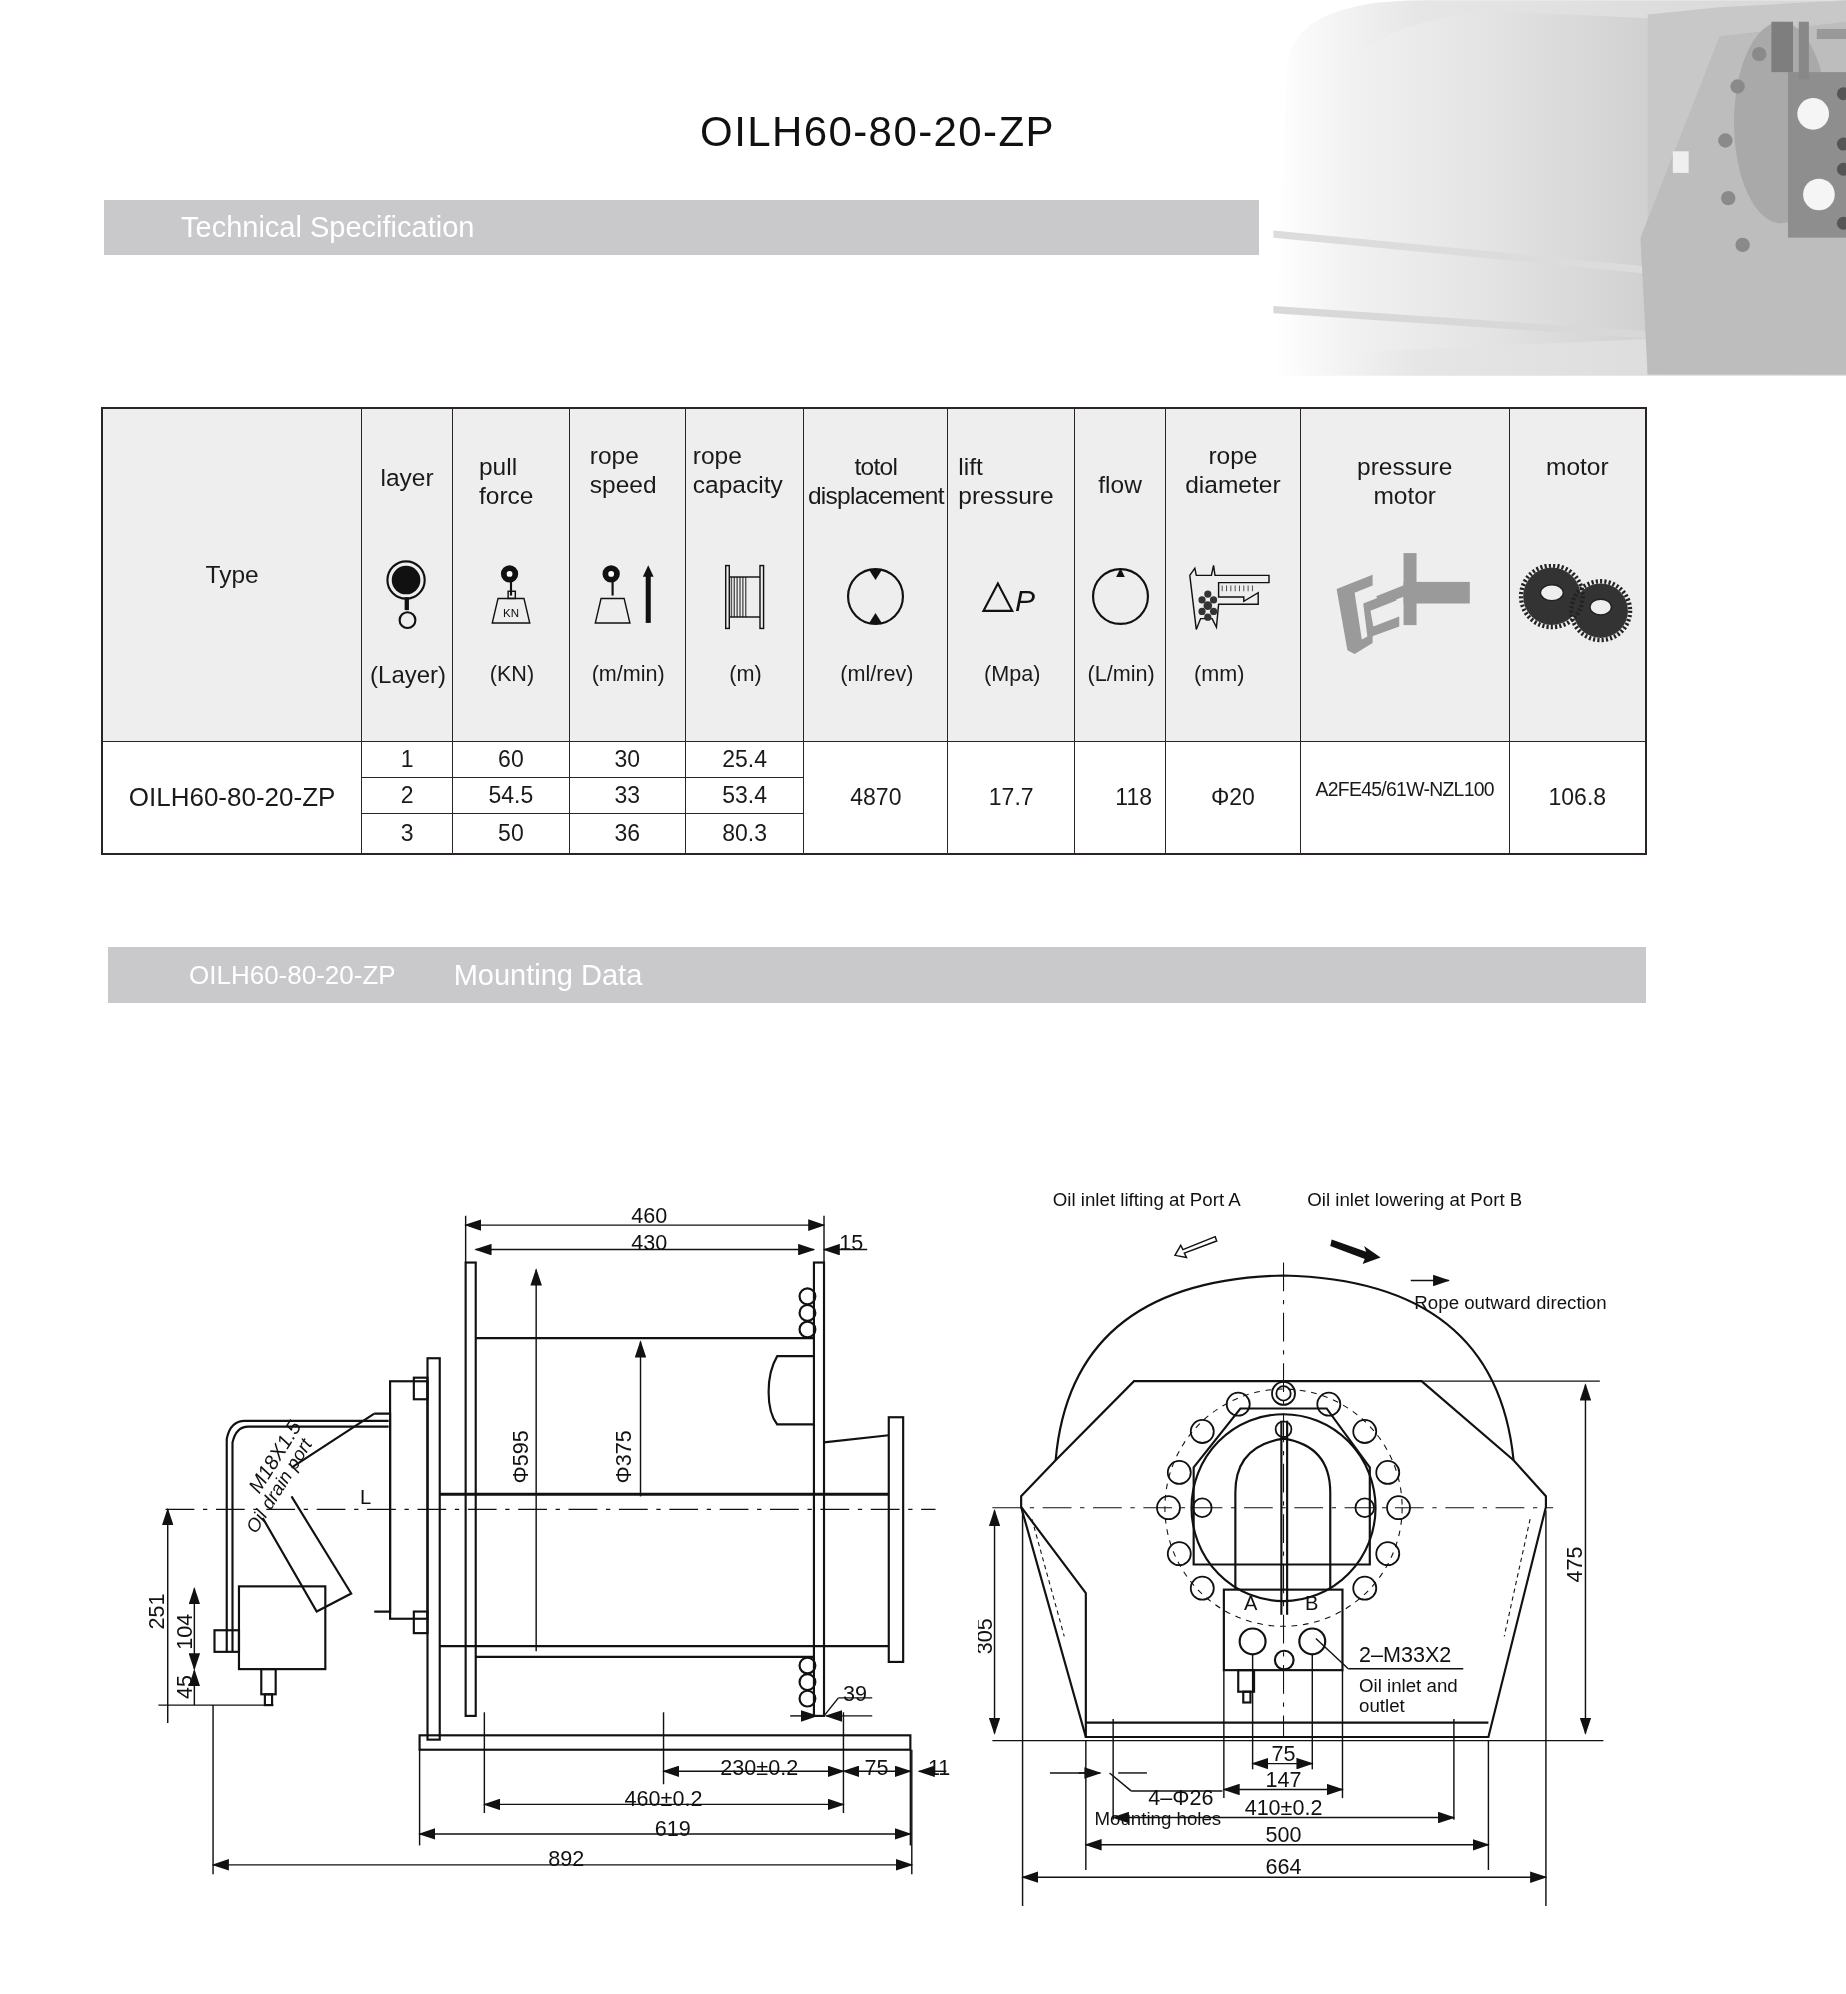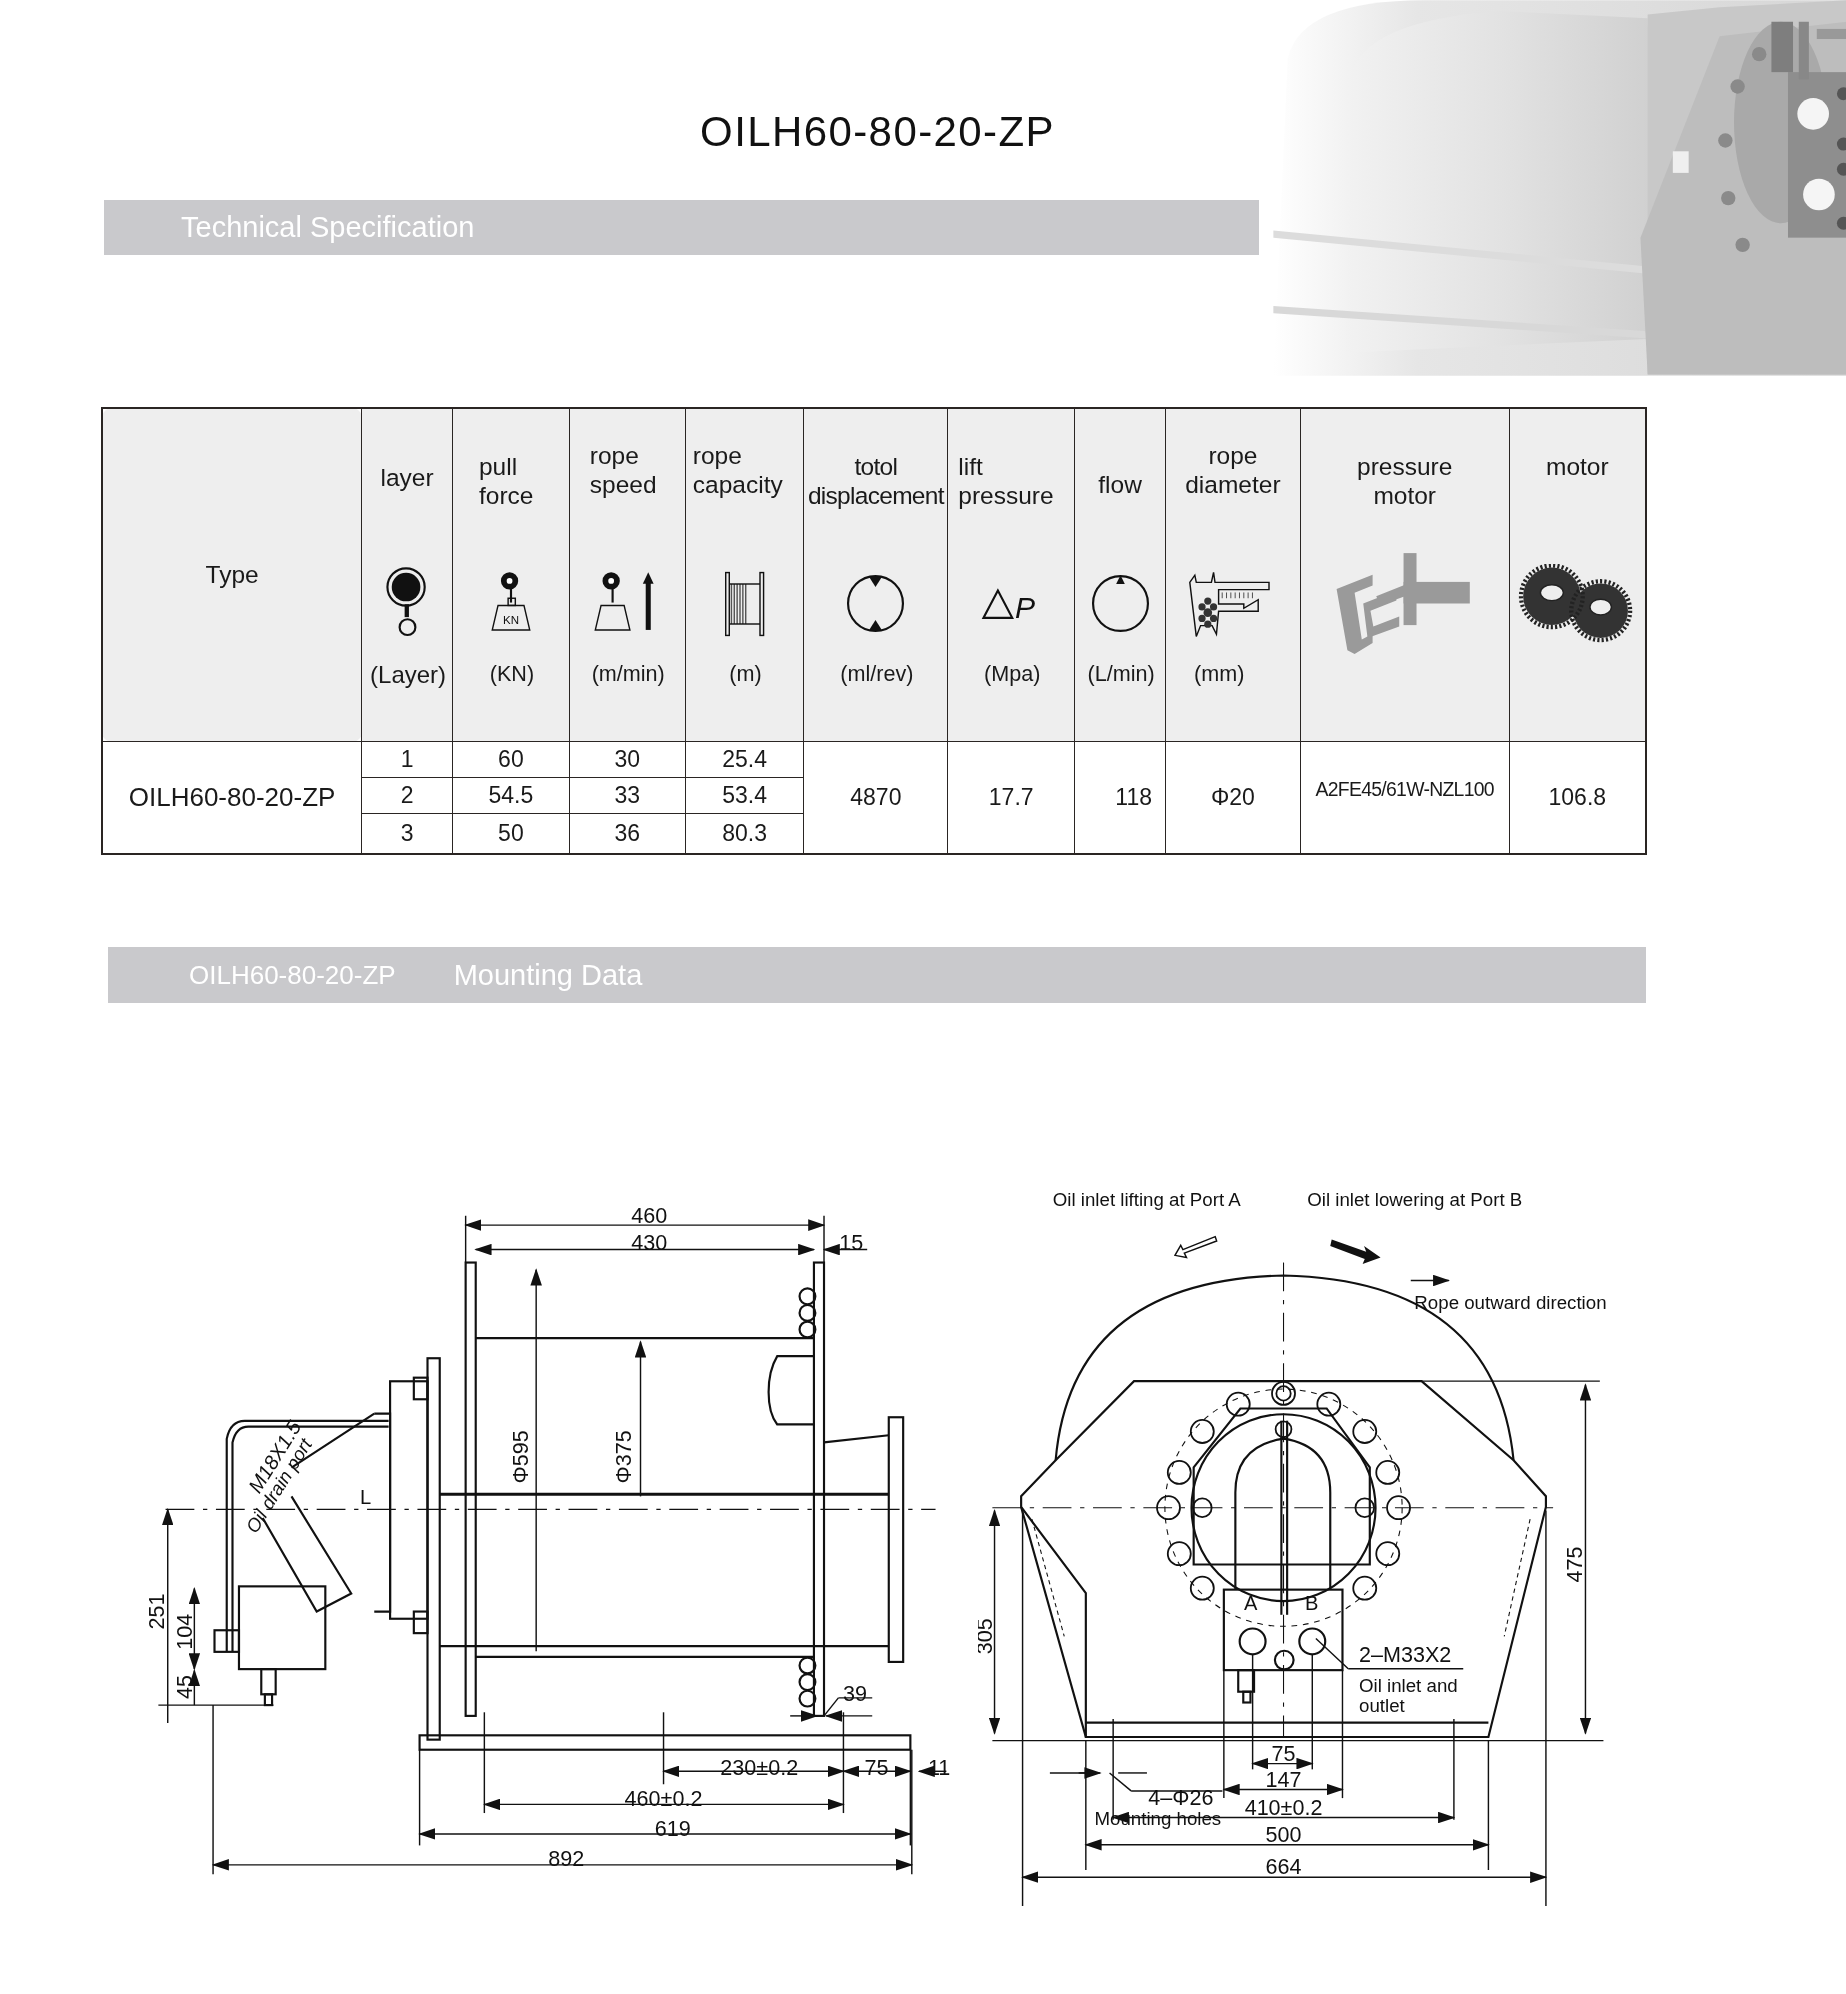--- a/index.html
+++ b/index.html
@@ -9,23 +9,23 @@
   .banner{background:#c9c9cc;color:#fff;font-size:29px;display:flex;align-items:center;}
   #banner1{left:104px;top:200px;width:1118px;height:55px;padding-left:48px;}
   #banner1 span{margin-left:29px;}
   #banner2{left:108px;top:947px;width:1538px;height:56px;}
   #banner2 .model{margin-left:81px;font-size:26px;}
   #banner2 .label{margin-left:58px;}
   #photo{left:1259px;top:0;width:588px;height:376px;}
   table.spec{position:absolute;left:101px;top:407px;width:1546px;border-collapse:collapse;border:2.9px solid #2a2523;}
   table.spec td{border:1.4px solid #2a2523;padding:0;text-align:center;vertical-align:middle;font-size:24px;}
   table.spec tr.head td{background:#eeeeee;height:332px;vertical-align:top;position:relative;}
-  table.spec tr.head td.typecell{vertical-align:middle;font-size:24.5px;border-radius:10px;}
+  table.spec tr.head td.typecell{vertical-align:middle;font-size:24.5px;}
   .hlabel{position:absolute;top:43px;left:0;right:0;line-height:29px;font-size:24.5px;}
-  .hicon{position:absolute;top:155px;left:0;right:0;height:79px;display:flex;justify-content:center;align-items:center;}
+  .hicon{position:absolute;top:148px;left:0;right:0;height:79px;display:flex;justify-content:center;align-items:center;}
   .hunit{position:absolute;top:252px;left:2px;right:0;font-size:21.6px;}
   table.spec tr.data td{height:35px;font-size:23px;background:#fff;}
   table.spec tr.data td.typeval{font-size:26px;}
   .drawing text{font-family:"Liberation Sans",sans-serif;}
 </style>
 </head>
 <body>
 
 <div id="title" class="abs">OILH60-80-20-ZP</div>
 

